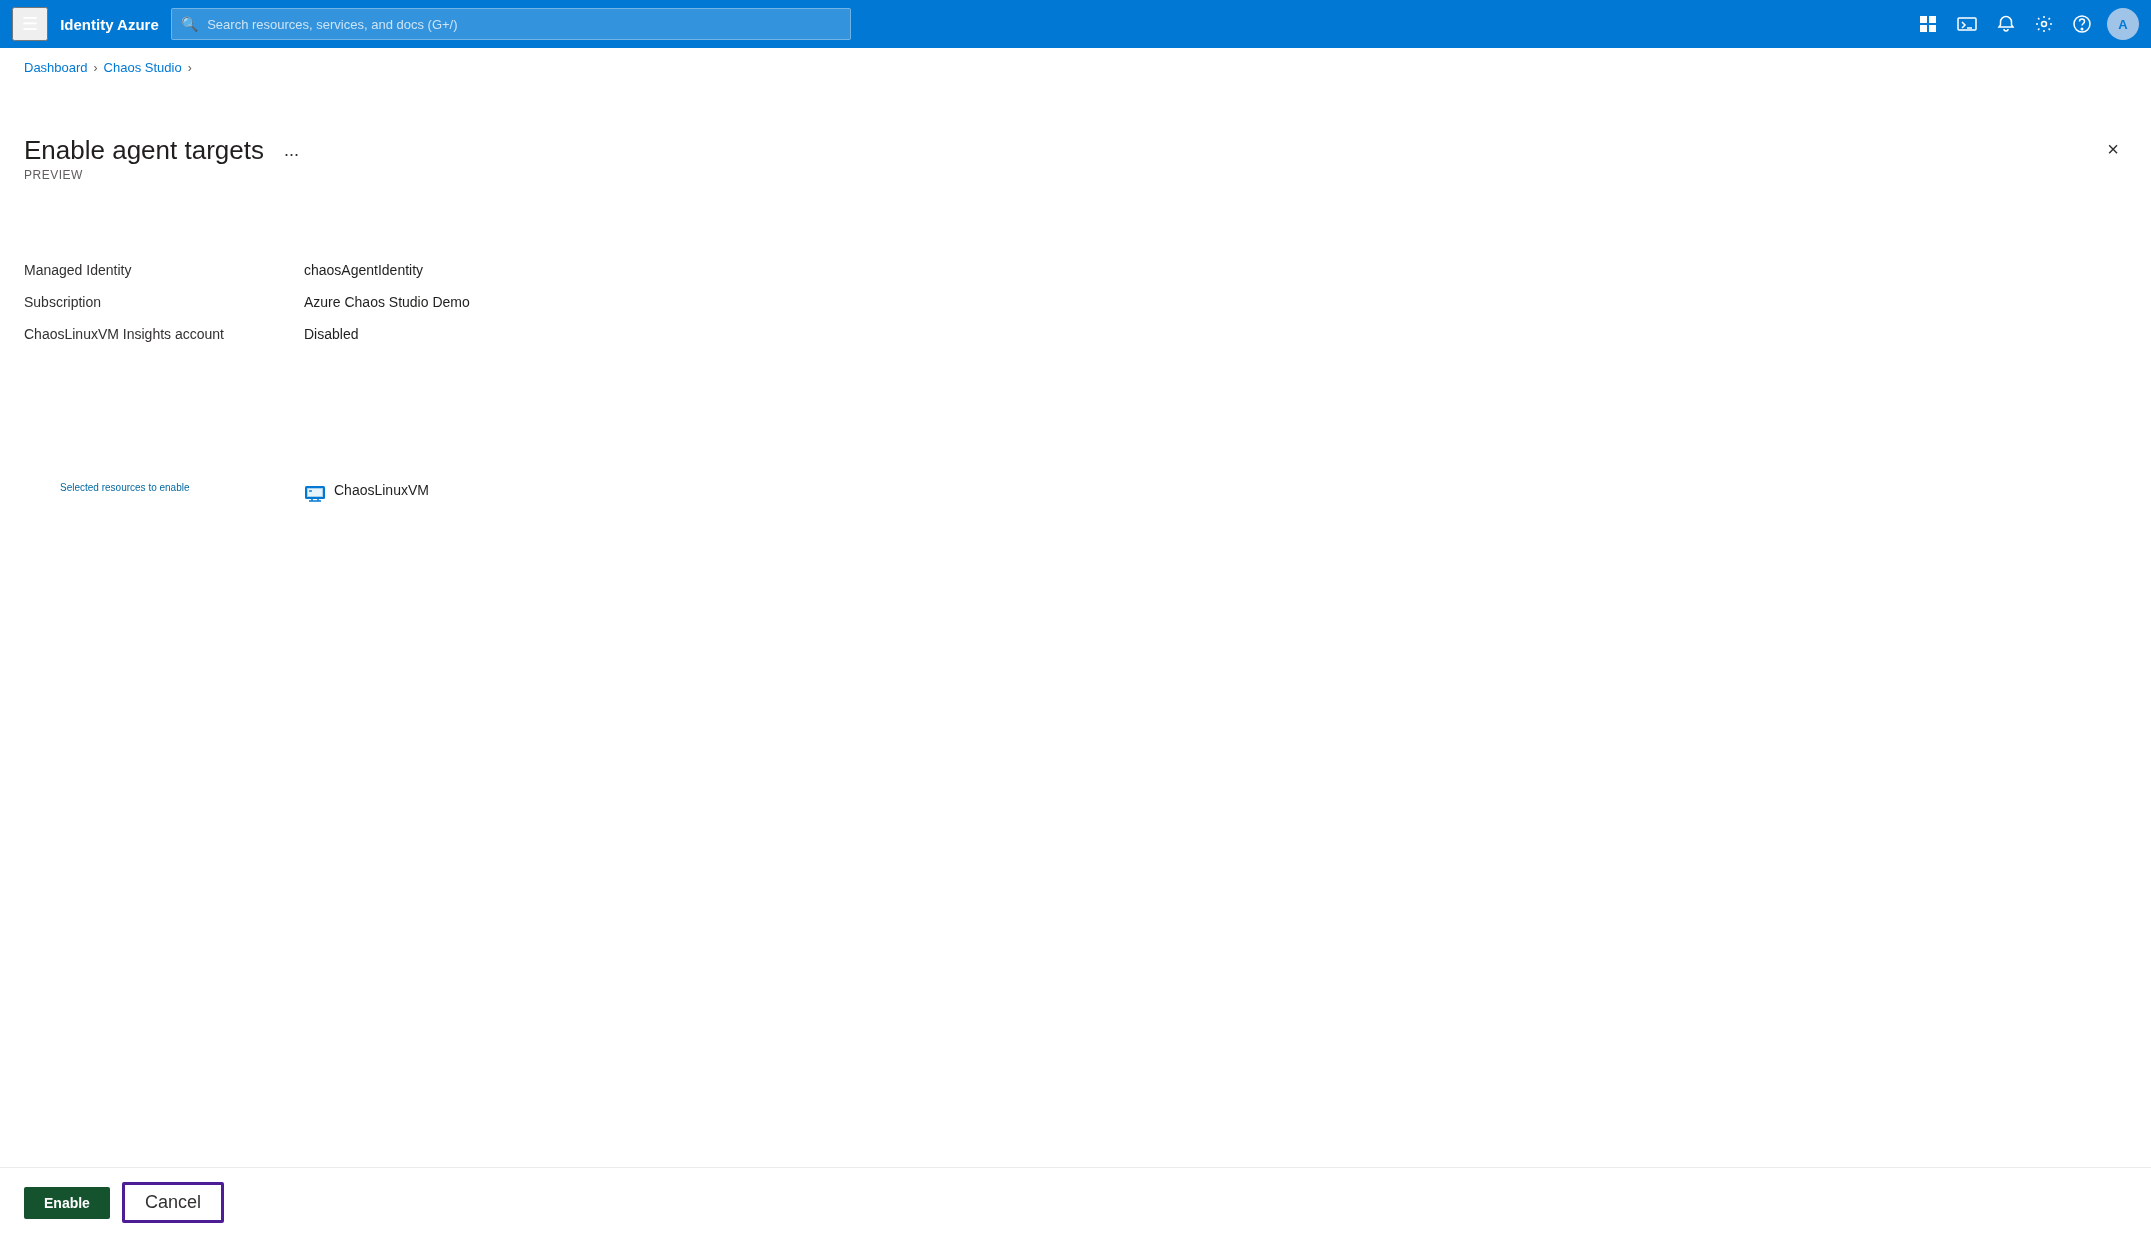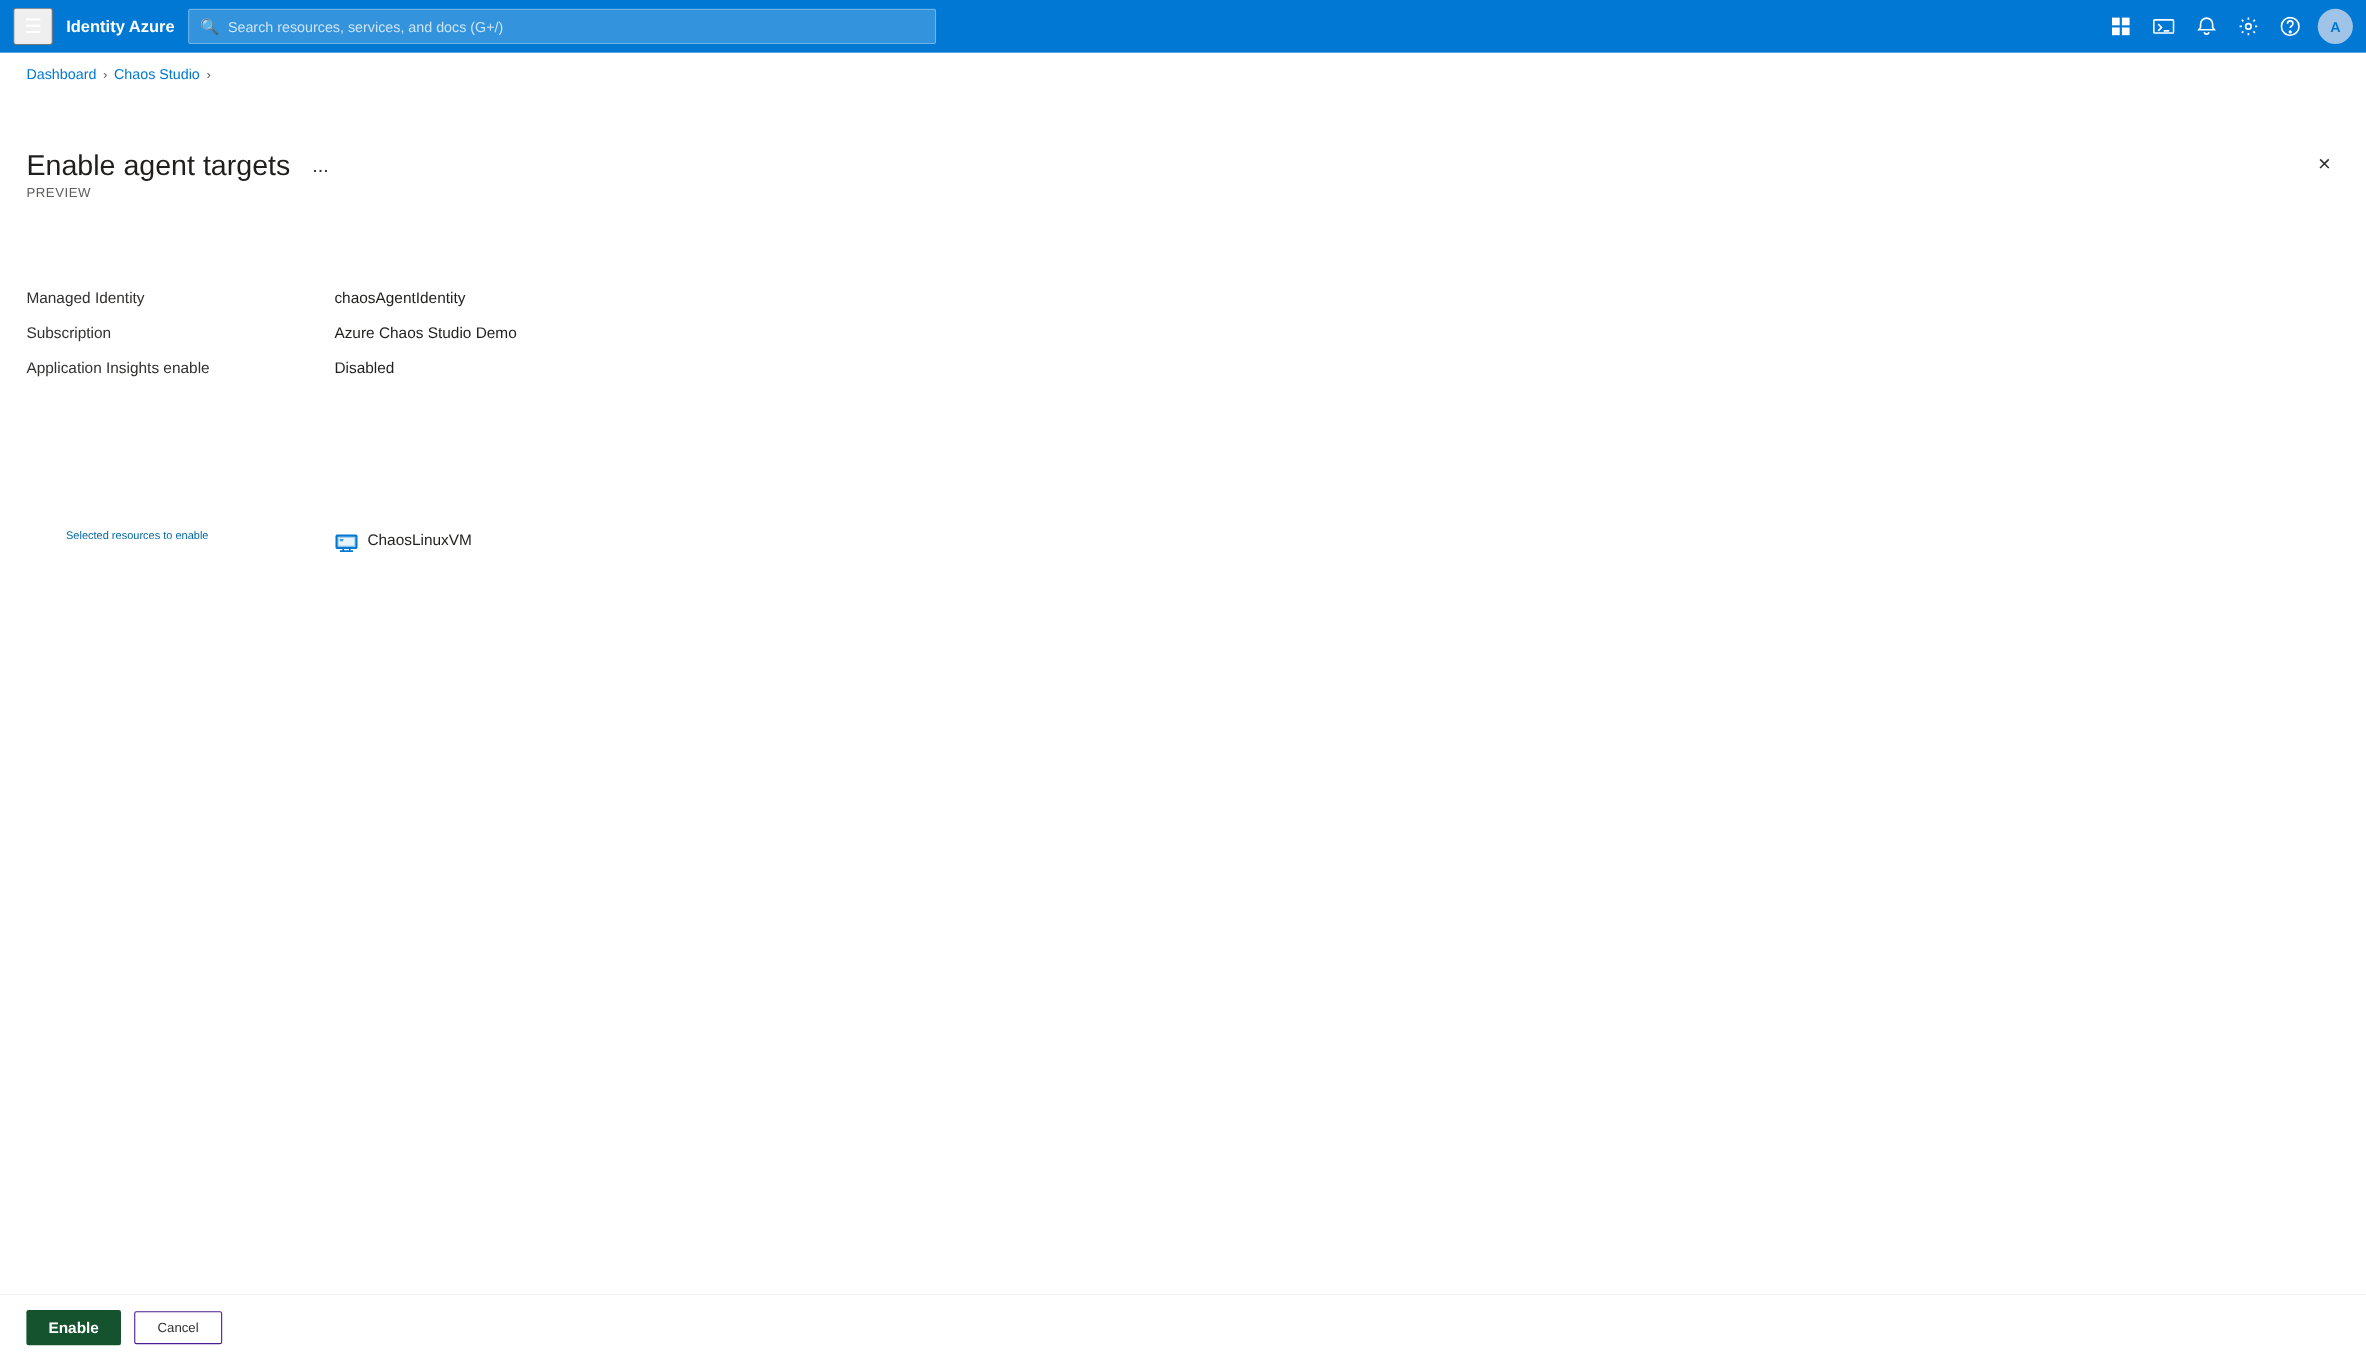--- a/index.html
+++ b/index.html
@@ -220,23 +220,23 @@
       padding: 8px 20px;
       font-size: 14px;
       font-weight: 600;
       border-radius: 2px;
       cursor: pointer;
       min-width: 80px;
     }
     .btn-secondary {
       background: white;
       color: #323130;
-      border: 1px solid #4c1d95;
+      border: 3px solid #4c1d95;
       padding: 7px 20px;
-      font-size: 12px;
+      font-size: 18px;
       border-radius: 2px;
       cursor: pointer;
       min-width: 80px;
     }
   </style>
 </head>
 <body>
 
 <nav class="navbar">
   <button class="navbar-hamburger">☰</button>
@@ -305,21 +305,21 @@
   </div>
 
   <div class="details-section">
     <div class="details-grid">
       <div class="detail-label">Managed Identity</div>
       <div class="detail-value">chaosAgentIdentity</div>
 
       <div class="detail-label">Subscription</div>
       <div class="detail-value">Azure Chaos Studio Demo</div>
 
-      <div class="detail-label">Application Insights enable</div>
+      <div class="detail-label">ChaosLinuxVM Insights account</div>
       <div class="detail-value">Disabled</div>
     </div>
   </div>
 
   <div class="section-divider"></div>
 
   <div class="resources-section">
     <div class="resources-grid">
       <div class="resource-label">Selected resources to enable</div>
       <div class="resource-value">

